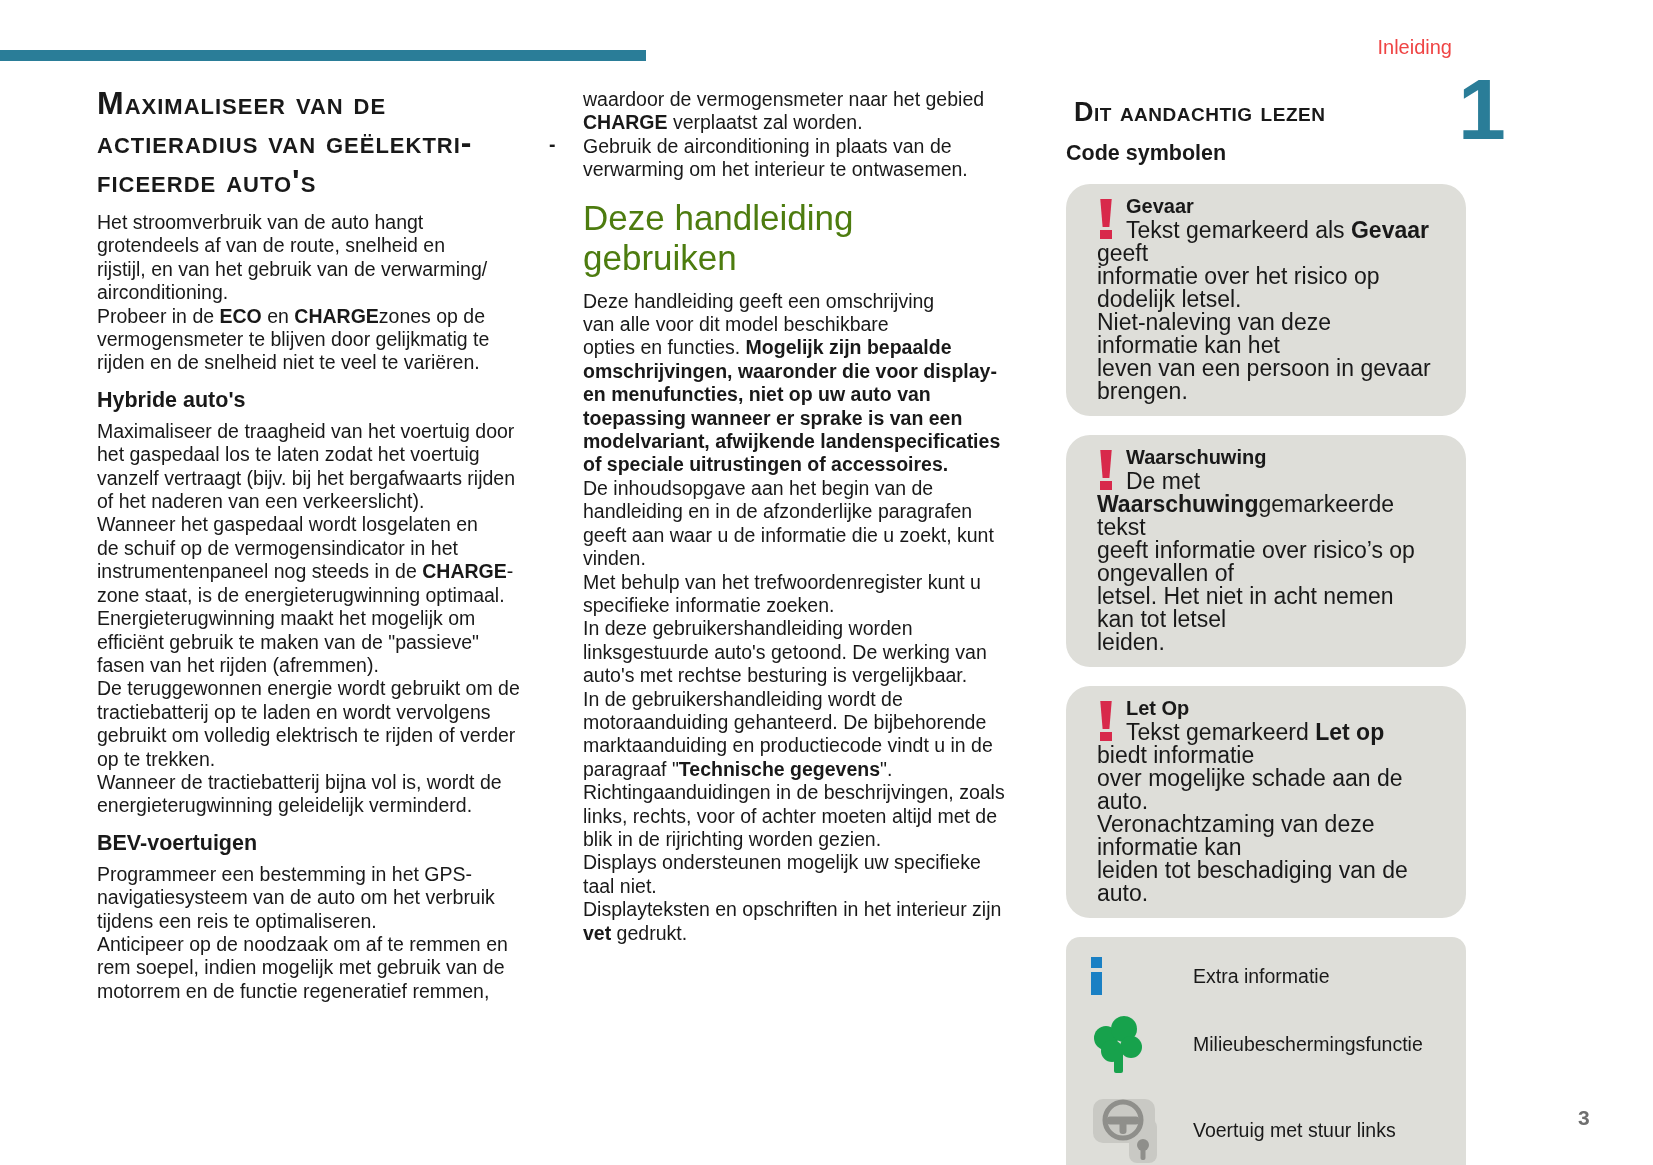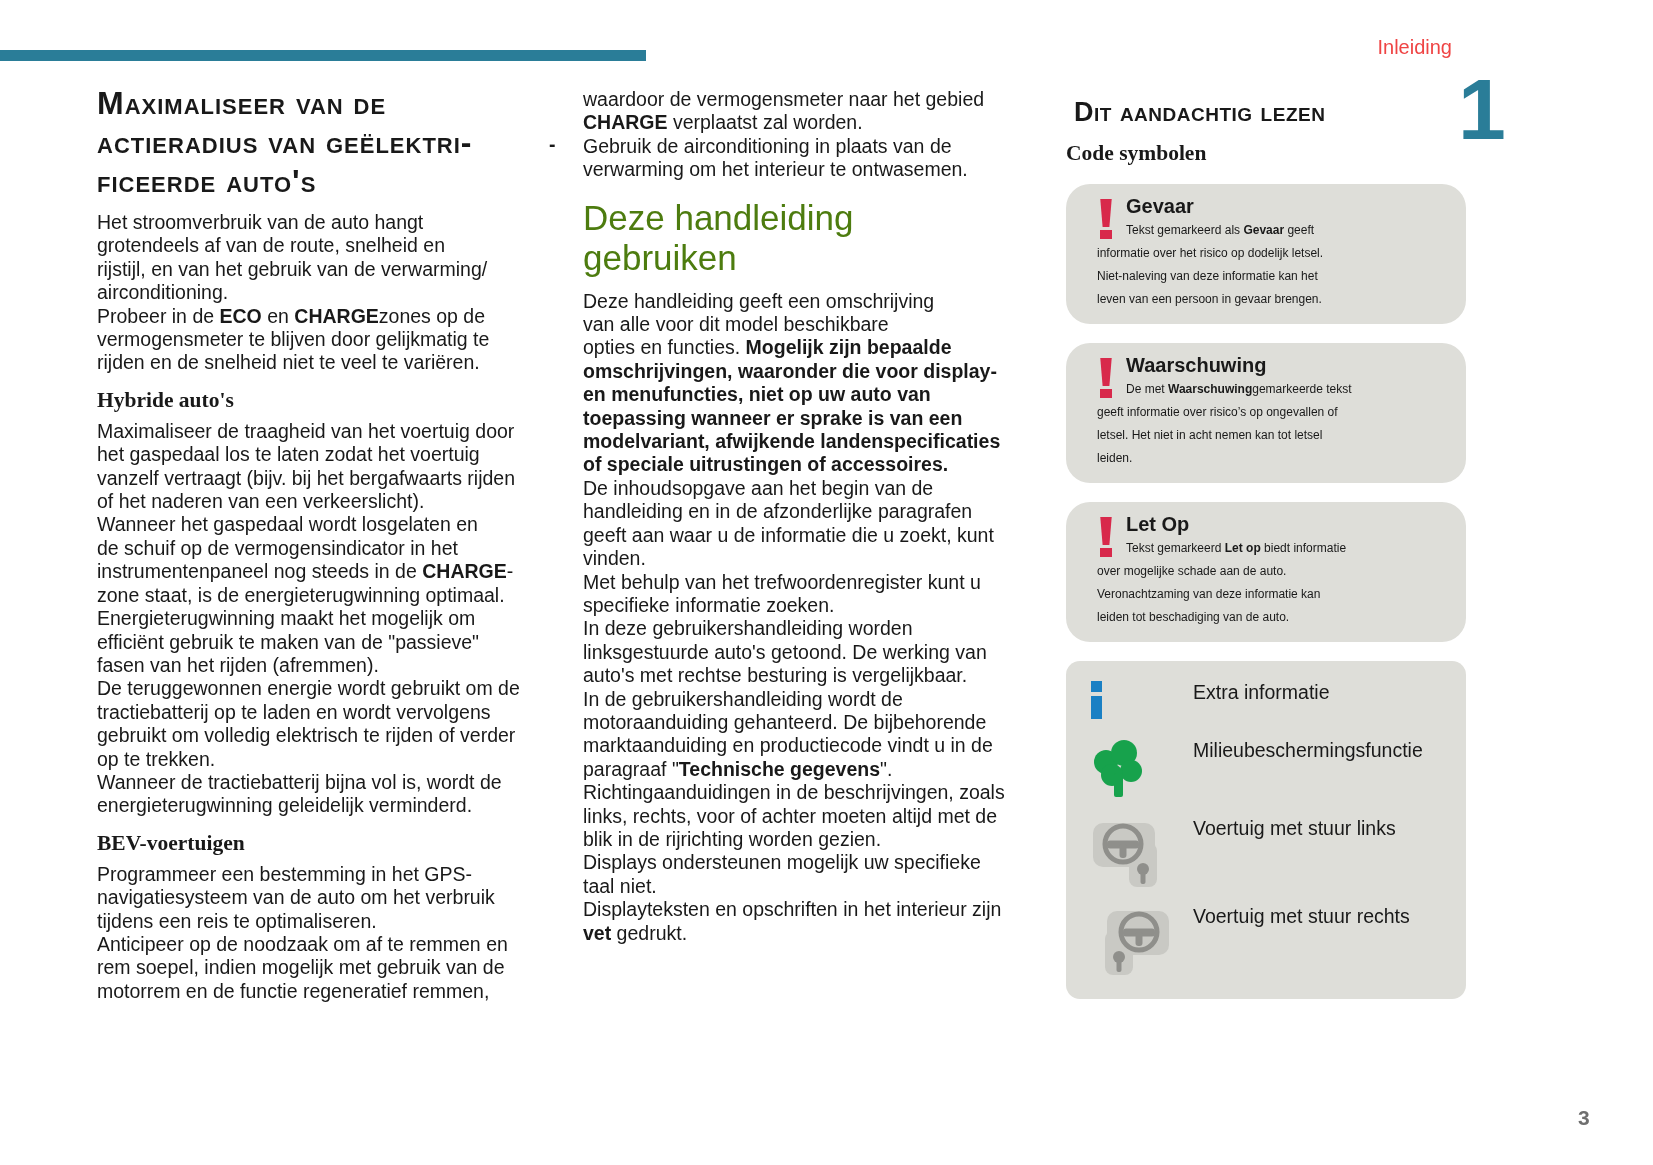--- a/index.html
+++ b/index.html
@@ -20,40 +20,40 @@
 
   .sc-heading-lg {
     font-size:32px; line-height:39px; font-weight:700; margin:0 0 10px;
     font-variant:small-caps; letter-spacing:1px; white-space:pre-line;
   }
   .sc-heading-sm {
     font-size:27px; line-height:32px; font-weight:700; margin:8px;
     font-variant:small-caps; letter-spacing:0.5px;
   }
   .body { font-size:19.5px; line-height:23.4px; margin:0; white-space:pre-line; }
-  .sub-heading { font-size:21.5px; line-height:26px; font-weight:700; margin:12px 0 7px;font-family:Liberation Serif, serif; }
+  .sub-heading { font-size:21.5px; line-height:26px; font-weight:700; margin:12px 0 7px; }
   .gray-heading { font-size:35px; line-height:40px; font-weight:400; color:#4d7c0f; margin:16px 0 12px; white-space:pre-line; }
 
   .mid-li { position:relative; }
   .dash { position:absolute; left:-34px; top:-2px; font-weight:700; }
 
   
   .notice-box { background:var(--box-gray,#DEDED9); border-radius:24px; padding:10px 31px 13px; margin-top:18px; }
   .notice-box + .notice-box { margin-top:19px; }
   .notice-title { font-size:20px; line-height:25px; font-weight:700; margin:0; }
-  .notice-body { font-size:12px; line-height:23px; margin:0; white-space:pre-line; }
+  .notice-body { font-size:23px; line-height:23px; margin:0; white-space:pre-line; }
   .excl-icon { float:left; width:14px; height:40px; margin:5px 13px 0 2px;
                display:flex; flex-direction:column; align-items:center; }
   .excl-bar { width:13px; height:28px; background:var(--danger-red,#D8294B);
               clip-path:polygon(6% 0,94% 0,76% 100%,24% 100%); }
   .excl-dot { width:12px; height:9px; margin-top:3px; background:var(--danger-red,#D8294B); }
 
   
   .legend-box { background:var(--box-gray,#DEDED9); border-radius:14px; margin-top:19px; padding:20px 15px; }
-  .legend-row { display:flex; }
+  .legend-row { display:flex; align-items:center; }
   .legend-row + .legend-row { margin-top:20px; }
   .legend-row:nth-child(4) { margin-top:14px; }
   .legend-icon-cell { flex:0 0 112px; width:112px; display:flex; justify-content:flex-start; padding-left:10px; box-sizing:border-box; }
   .legend-label { font-size:19.5px; color:#191919; }
 
   .info-icon { display:inline-flex; flex-direction:column; align-items:center; }
   .info-dot { width:11px; height:11px; background:var(--info-blue,#1A80C4); }
   .info-bar { width:11px; height:23px; margin-top:4px; background:var(--info-blue,#1A80C4); }
 
   .mirror { transform:scaleX(-1); }

